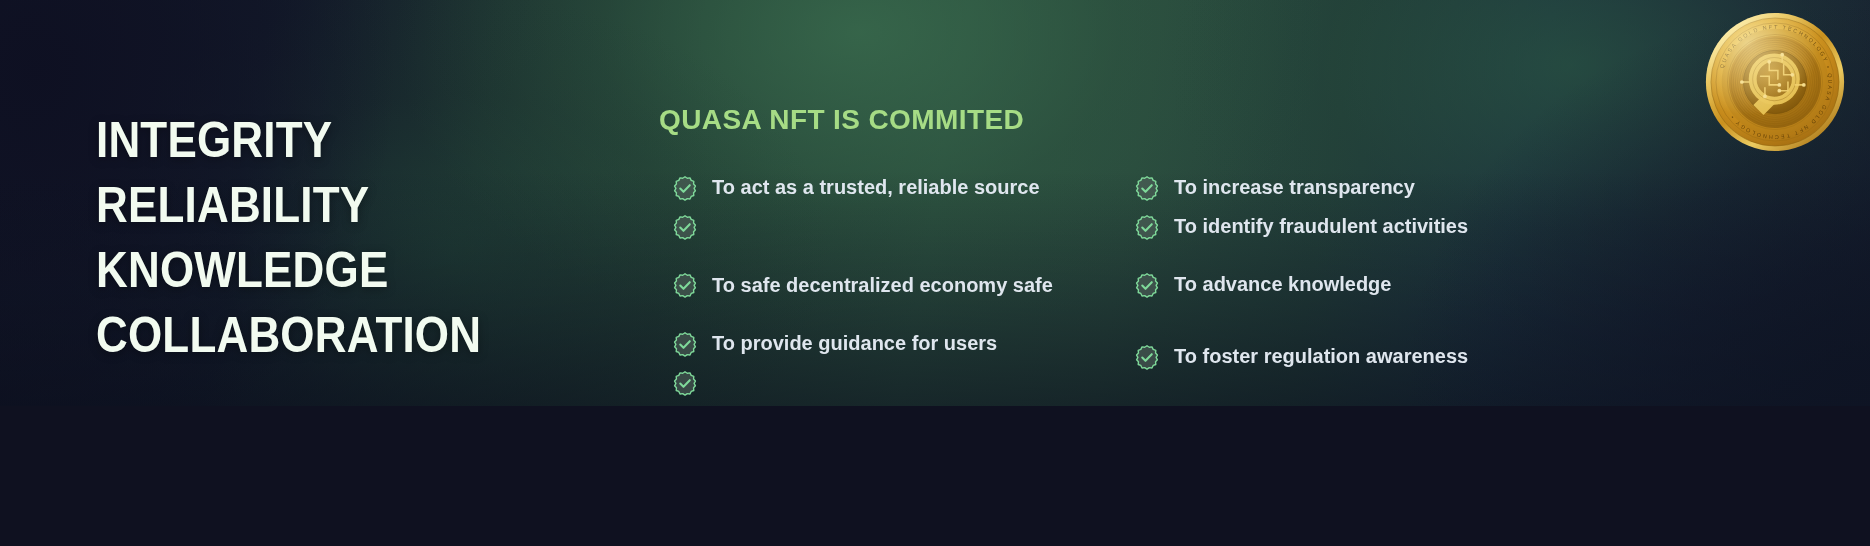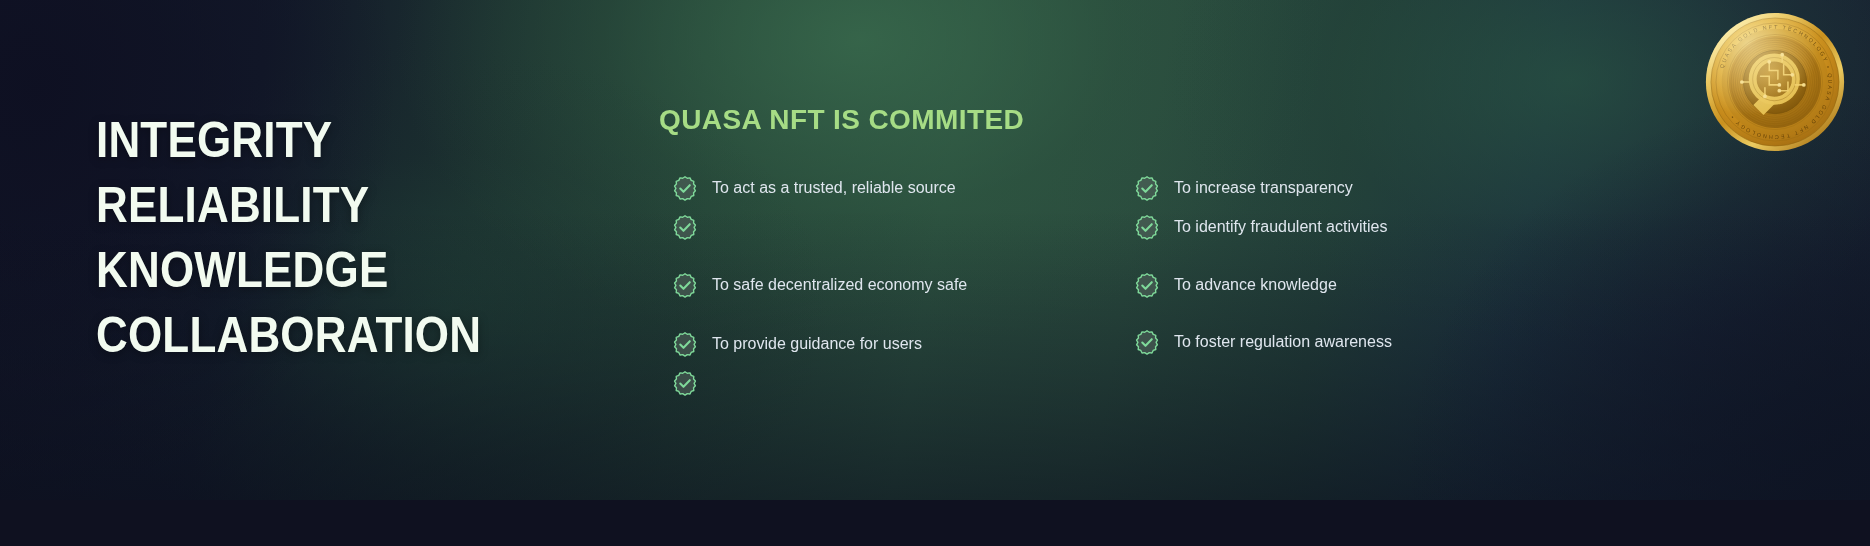--- a/index.html
+++ b/index.html
@@ -7,21 +7,21 @@
     padding: 0;
     background: #0f1120;
   }
   body {
     font-family: "Liberation Sans", sans-serif;
   }
 
   #stage {
     position: relative;
     width: 1870px;
-    height: 500px;
+    height: 406px;
     overflow: hidden;
     background-color: #1d4ed8;
   }
 
   
   .bg-layer {
     position: absolute;
     inset: 0;
     pointer-events: none;
   }
@@ -129,34 +129,34 @@
   .list-item {
     display: flex;
     align-items: center;
     gap: 14px;
     min-height: 39px;
   }
   .col-left .list-item { margin-bottom: 0px; }
   .col-right .list-item { margin-bottom: 0px; }
 
   .col-right .list-item.gap-lg { margin-top: 19px; }
-  .col-right .list-item.gap-lg2 { margin-top: 18px; }
+  .col-right .list-item.gap-lg2 { margin-top: 33px; }
 
   .badge-icon {
     flex: 0 0 auto;
     width: 26px;
     height: 26px;
     display: block;
   }
 
   .item-text {
-    font-size: 16px;
+    font-size: 20px;
     line-height: 39px;
     color: #dfe6ee;
-    font-weight: normal;
+    font-weight: bold;
   }
   .item-text.two-line {
     line-height: 38px;
   }
 
   
   #coin {
     position: absolute;
     left: 1703px;
     top: 10px;

